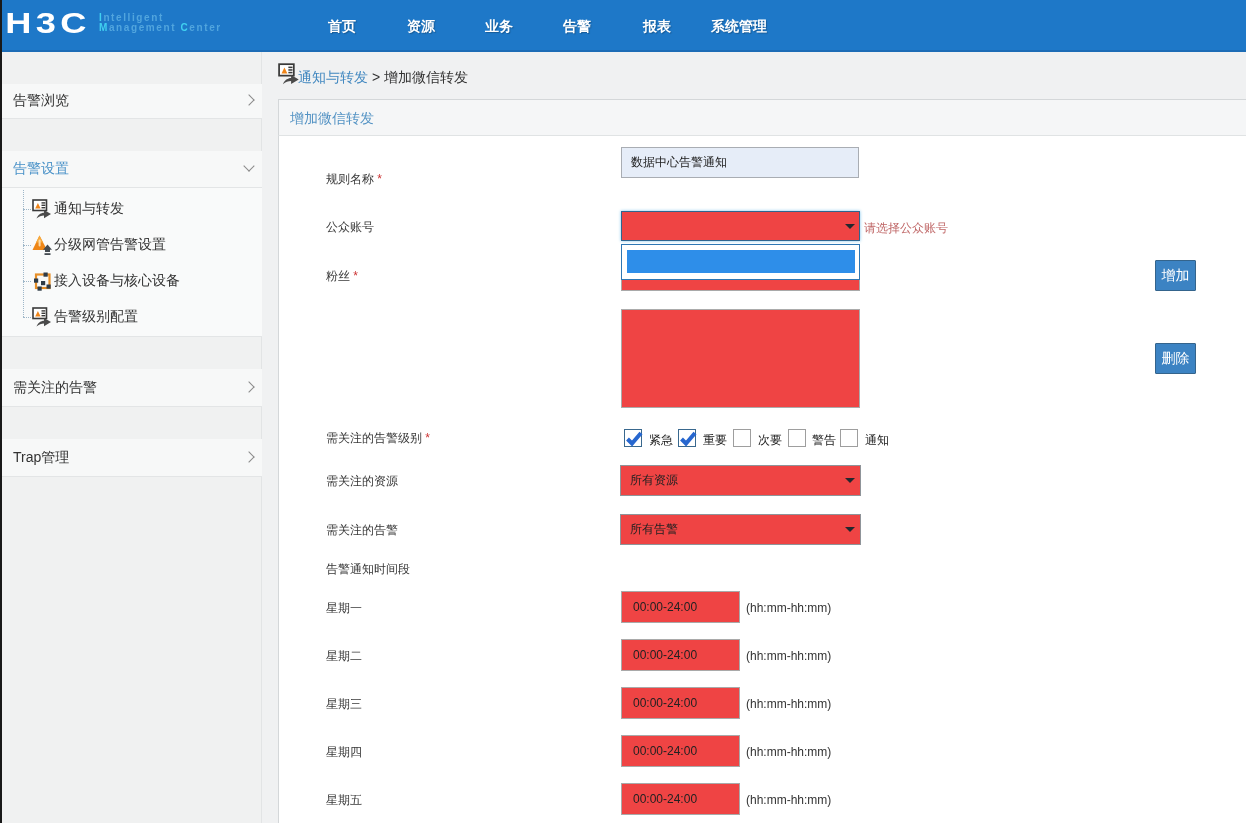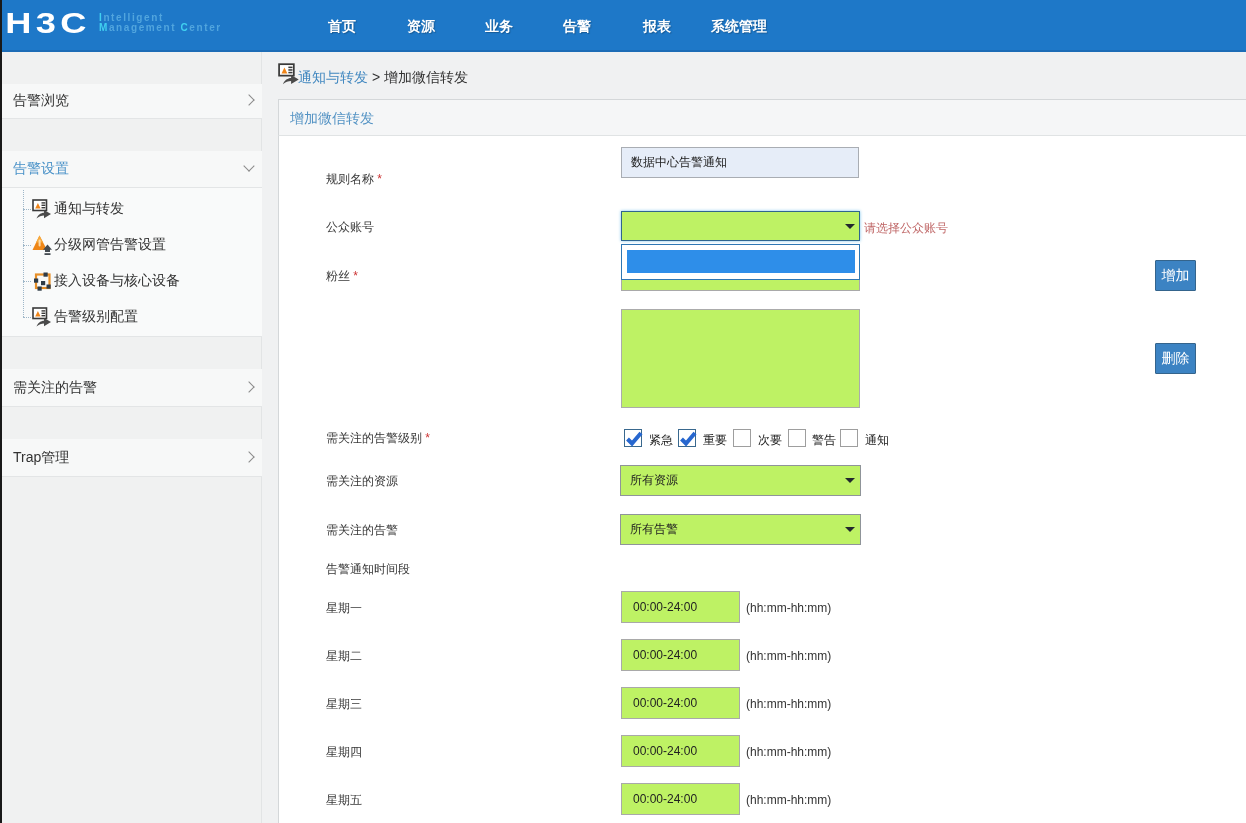--- a/index.html
+++ b/index.html
@@ -30,21 +30,21 @@
 
 #crumbicon { position:absolute; left:278px; top:63px; }
 #crumb { position:absolute; left:298px; top:69px; font-size:14px; color:#333; }
 #crumb a { color:#4288c0; text-decoration:none; }
 #panel { position:absolute; left:278px; top:99px; width:968px; height:730px; background:#fff; border:1px solid #d4d7d9; border-right:none; border-bottom:none; }
 #phead { position:absolute; left:278px; top:99px; width:968px; height:37px; background:#f5f6f7; border:1px solid #d4d7d9; border-right:none; border-bottom:1px solid #e0e3e4; }
 #ptitle { position:absolute; left:290px; top:110px; font-size:14px; color:#5493c4; }
 
 .lbl { position:absolute; left:326px; font-size:12px; color:#383838; }
 .req { color:#cc3333; }
-.inp { position:absolute; border:1px solid #a9a9a9; background:#bef264; font-size:12px; color:#222; font-family:"Liberation Sans",sans-serif; }
+.inp { position:absolute; border:1px solid #a9a9a9; background:#ef4444; font-size:12px; color:#222; font-family:"Liberation Sans",sans-serif; }
 .arrow { position:absolute; width:0; height:0; border-left:5px solid transparent; border-right:5px solid transparent; border-top:5.5px solid #23282e; }
 .btn { position:absolute; left:1155px; width:41px; height:31px; background:#3c83c3; border:1px solid #34648c; border-radius:1px; color:#fff; font-size:14px; text-align:center; line-height:29px; }
 .cb { position:absolute; top:429px; width:18px; height:18px; background:#fff; border:1px solid #9e9e9e; }
 .cbc { border:1px solid #39688e; }
 .cbtext { position:absolute; top:432px; font-size:12px; color:#222; }
 .hhmm { position:absolute; left:746px; font-size:12px; color:#333; }
 </style>
 </head>
 <body>
 <div id="page">

